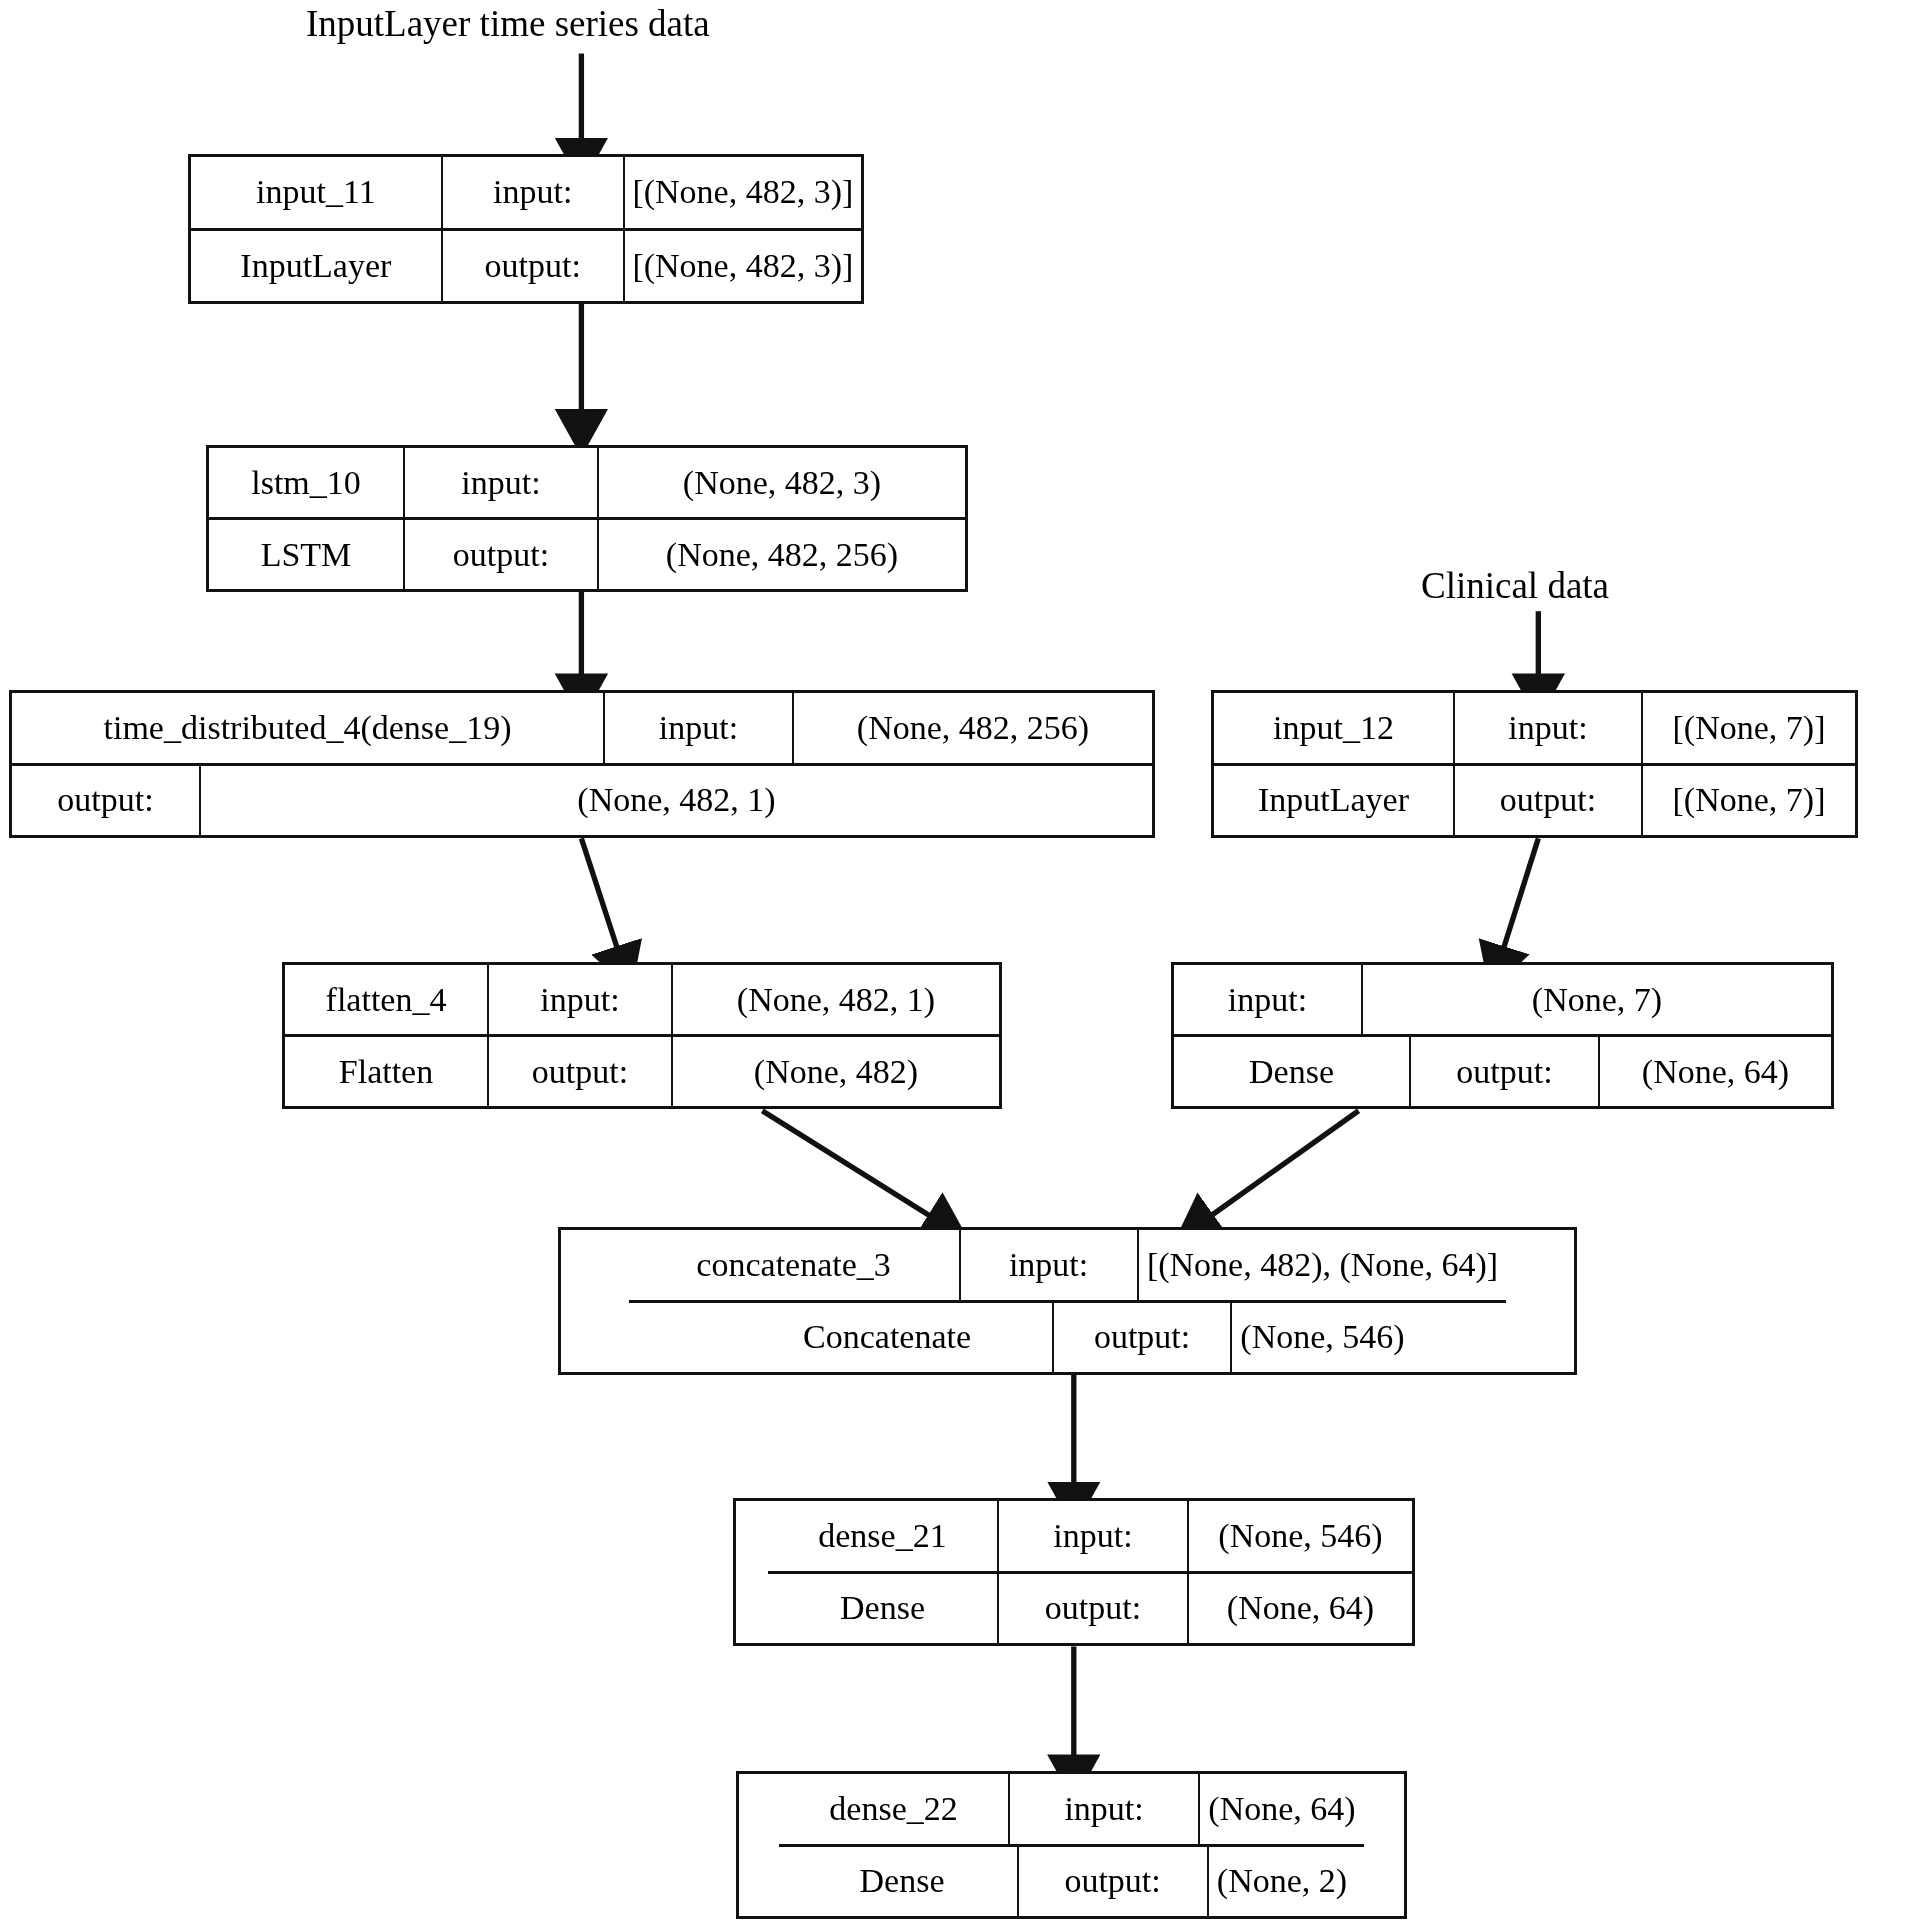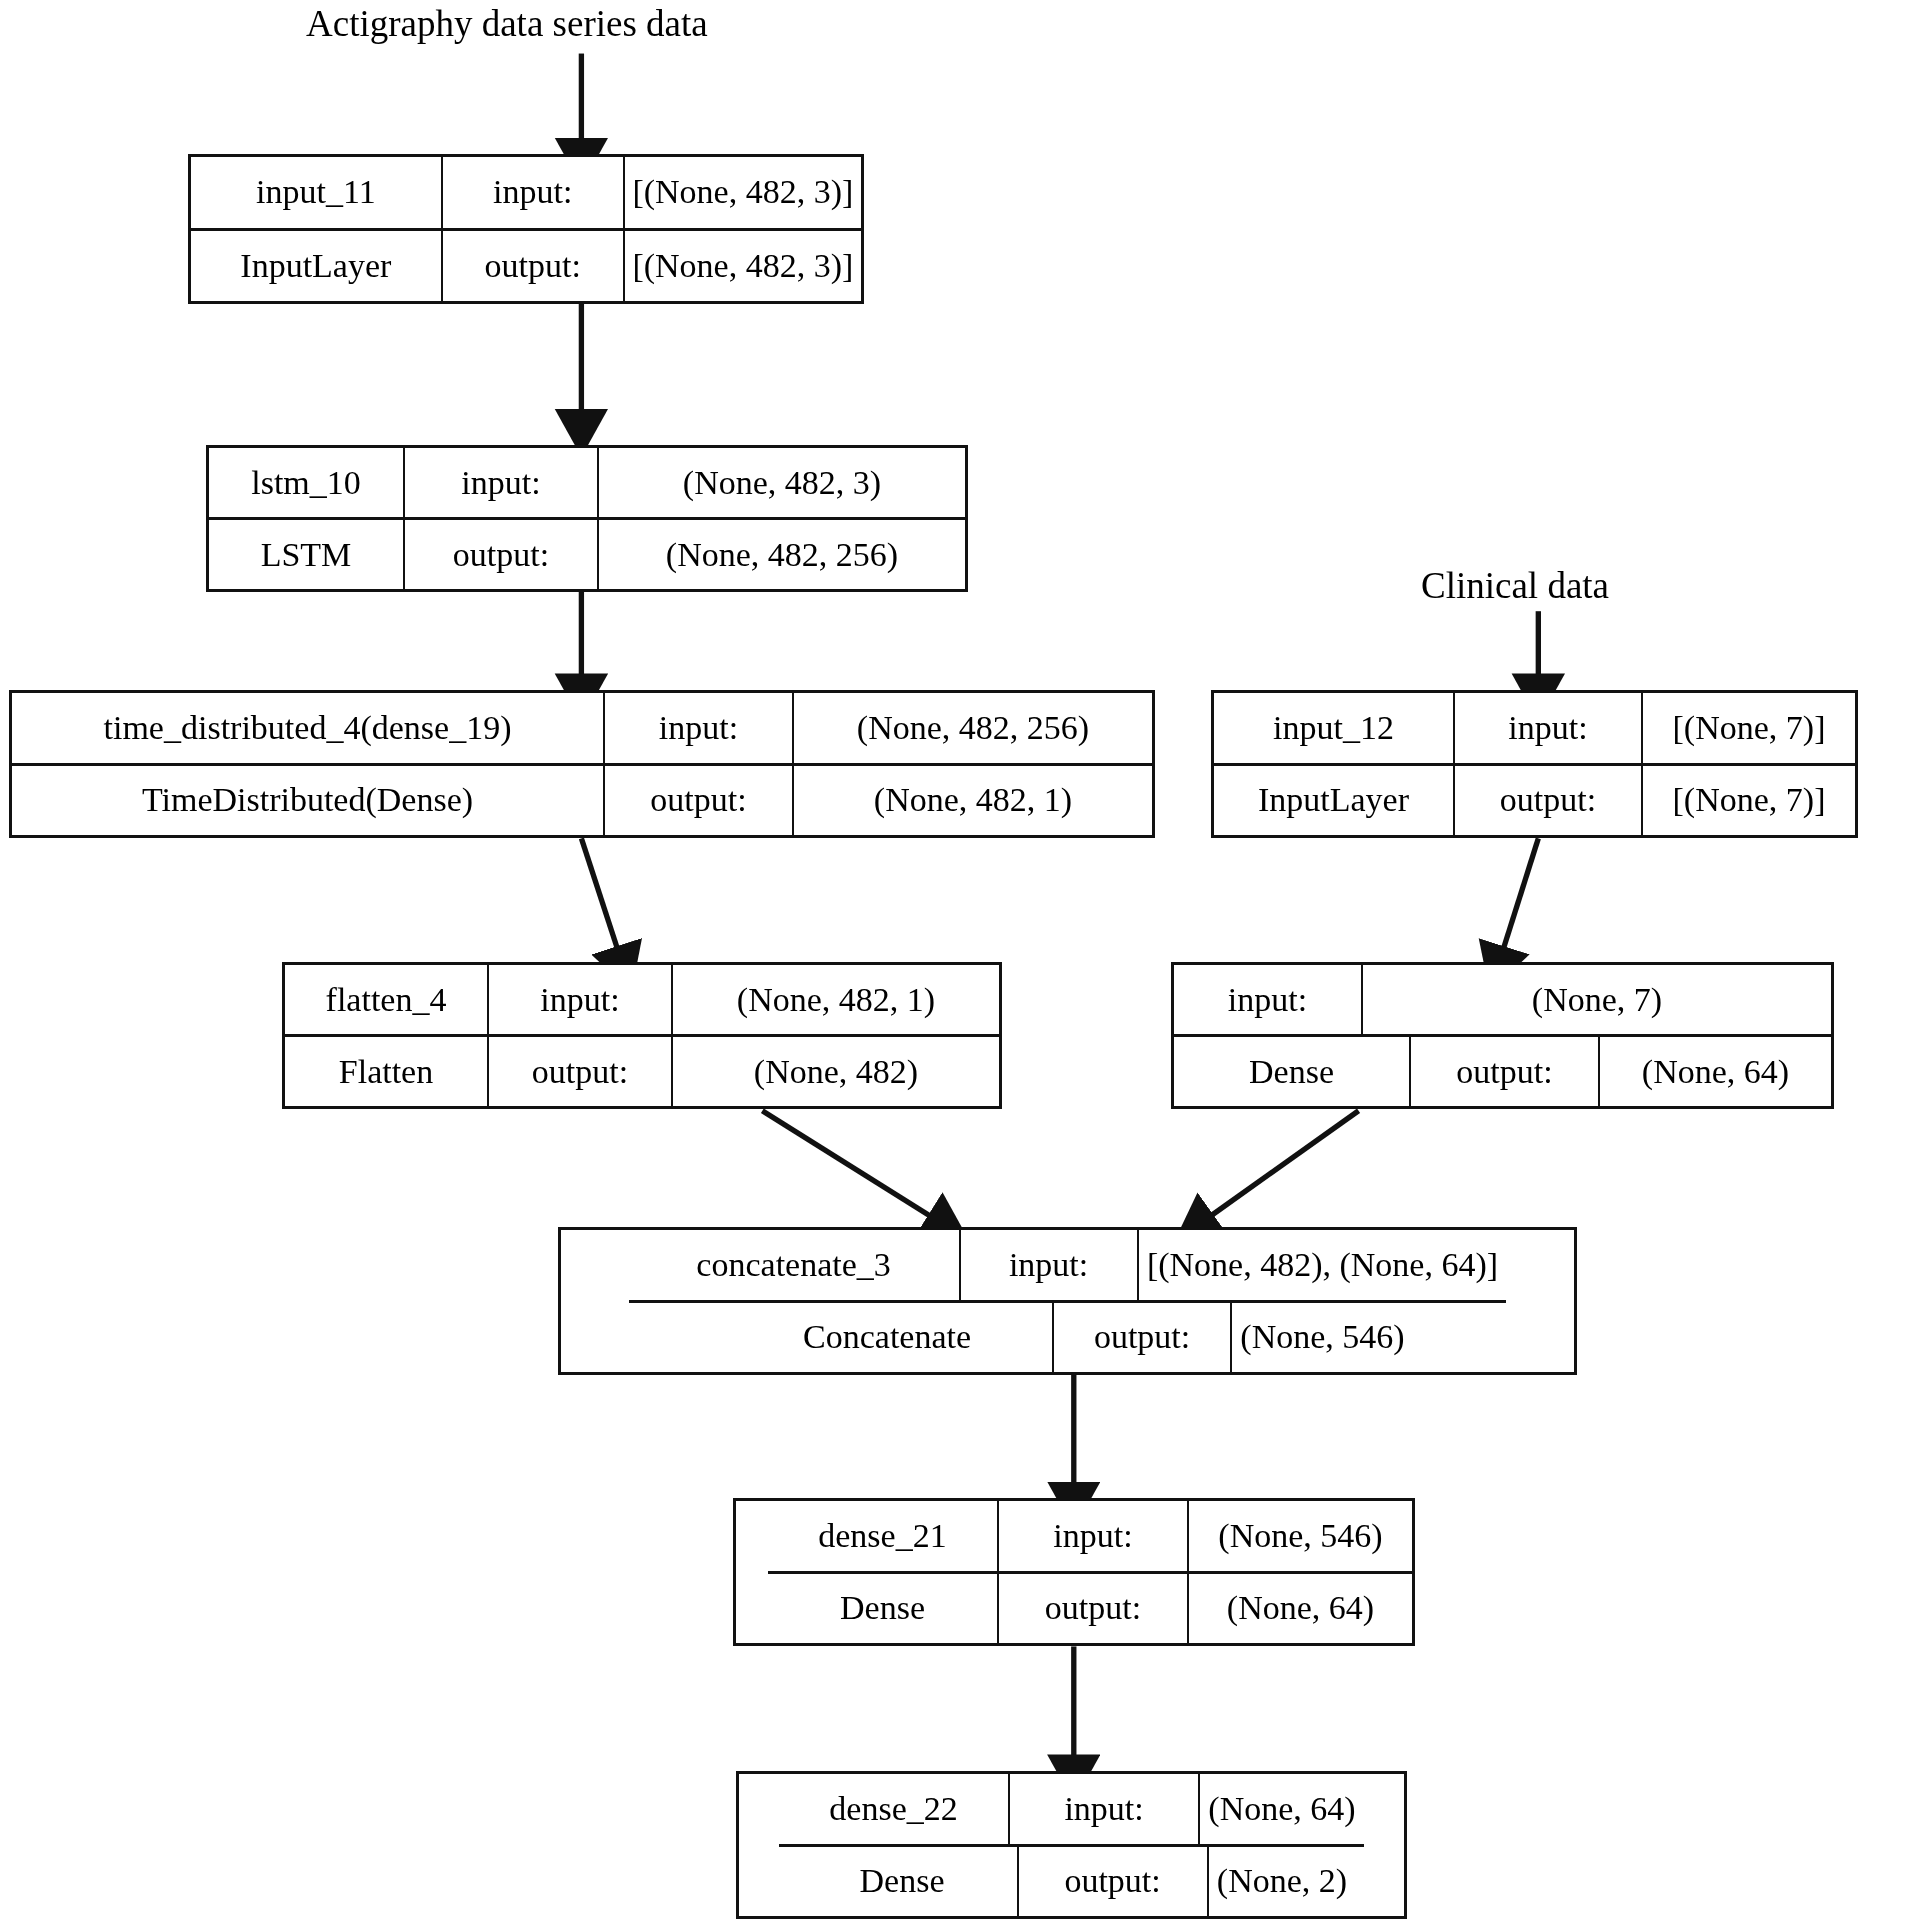--- a/index.html
+++ b/index.html
@@ -74,21 +74,21 @@
 
     <line x1="1285" y1="1872" x2="1580" y2="2057" stroke="#111111" stroke-width="9" marker-end="url(#ah)"></line>
 
     <line x1="2290" y1="1872" x2="2030" y2="2057" stroke="#111111" stroke-width="9" marker-end="url(#ah)"></line>
 
     <line x1="1810" y1="2317" x2="1810" y2="2515" stroke="#111111" stroke-width="9" marker-end="url(#ah)"></line>
 
     <line x1="1810" y1="2775" x2="1810" y2="2975" stroke="#111111" stroke-width="9" marker-end="url(#ah)"></line>
   </svg>
 
-  <div class="caption" style="left:306px;top:4.7px;">Actigraphy data series data</div>
+  <div class="caption" style="left:306px;top:4.7px;">InputLayer time series data</div>
   <div class="caption" style="left:1421px;top:567px;">Clinical data</div>
 
   <div class="node" style="left:188px;top:154px;width:676px;height:150px;">
     <div class="row top">
       <div class="cell c-name" style="width:253px;">input_11</div>
       <div class="cell c-label" style="width:183px;">input:</div>
       <div class="cell c-shape">[(None, 482, 3)]</div>
     </div>
     <div class="row">
       <div class="cell c-name" style="width:253px;">InputLayer</div>
@@ -110,21 +110,20 @@
     </div>
   </div>
 
   <div class="node" style="left:9px;top:690px;width:1146px;height:148px;">
     <div class="row top">
       <div class="cell c-name" style="width:593px;">time_distributed_4(dense_19)</div>
       <div class="cell c-label" style="width:189px;">input:</div>
       <div class="cell c-shape">(None, 482, 256)</div>
     </div>
     <div class="row">
-      <div class="cell c-name" style="width:593px;">TimeDistributed(Dense)</div>
       <div class="cell c-label" style="width:189px;">output:</div>
       <div class="cell c-shape">(None, 482, 1)</div>
     </div>
   </div>
 
   <div class="node" style="left:1211px;top:690px;width:647px;height:148px;">
     <div class="row top">
       <div class="cell c-name" style="width:241px;">input_12</div>
       <div class="cell c-label" style="width:188px;">input:</div>
       <div class="cell c-shape">[(None, 7)]</div>

